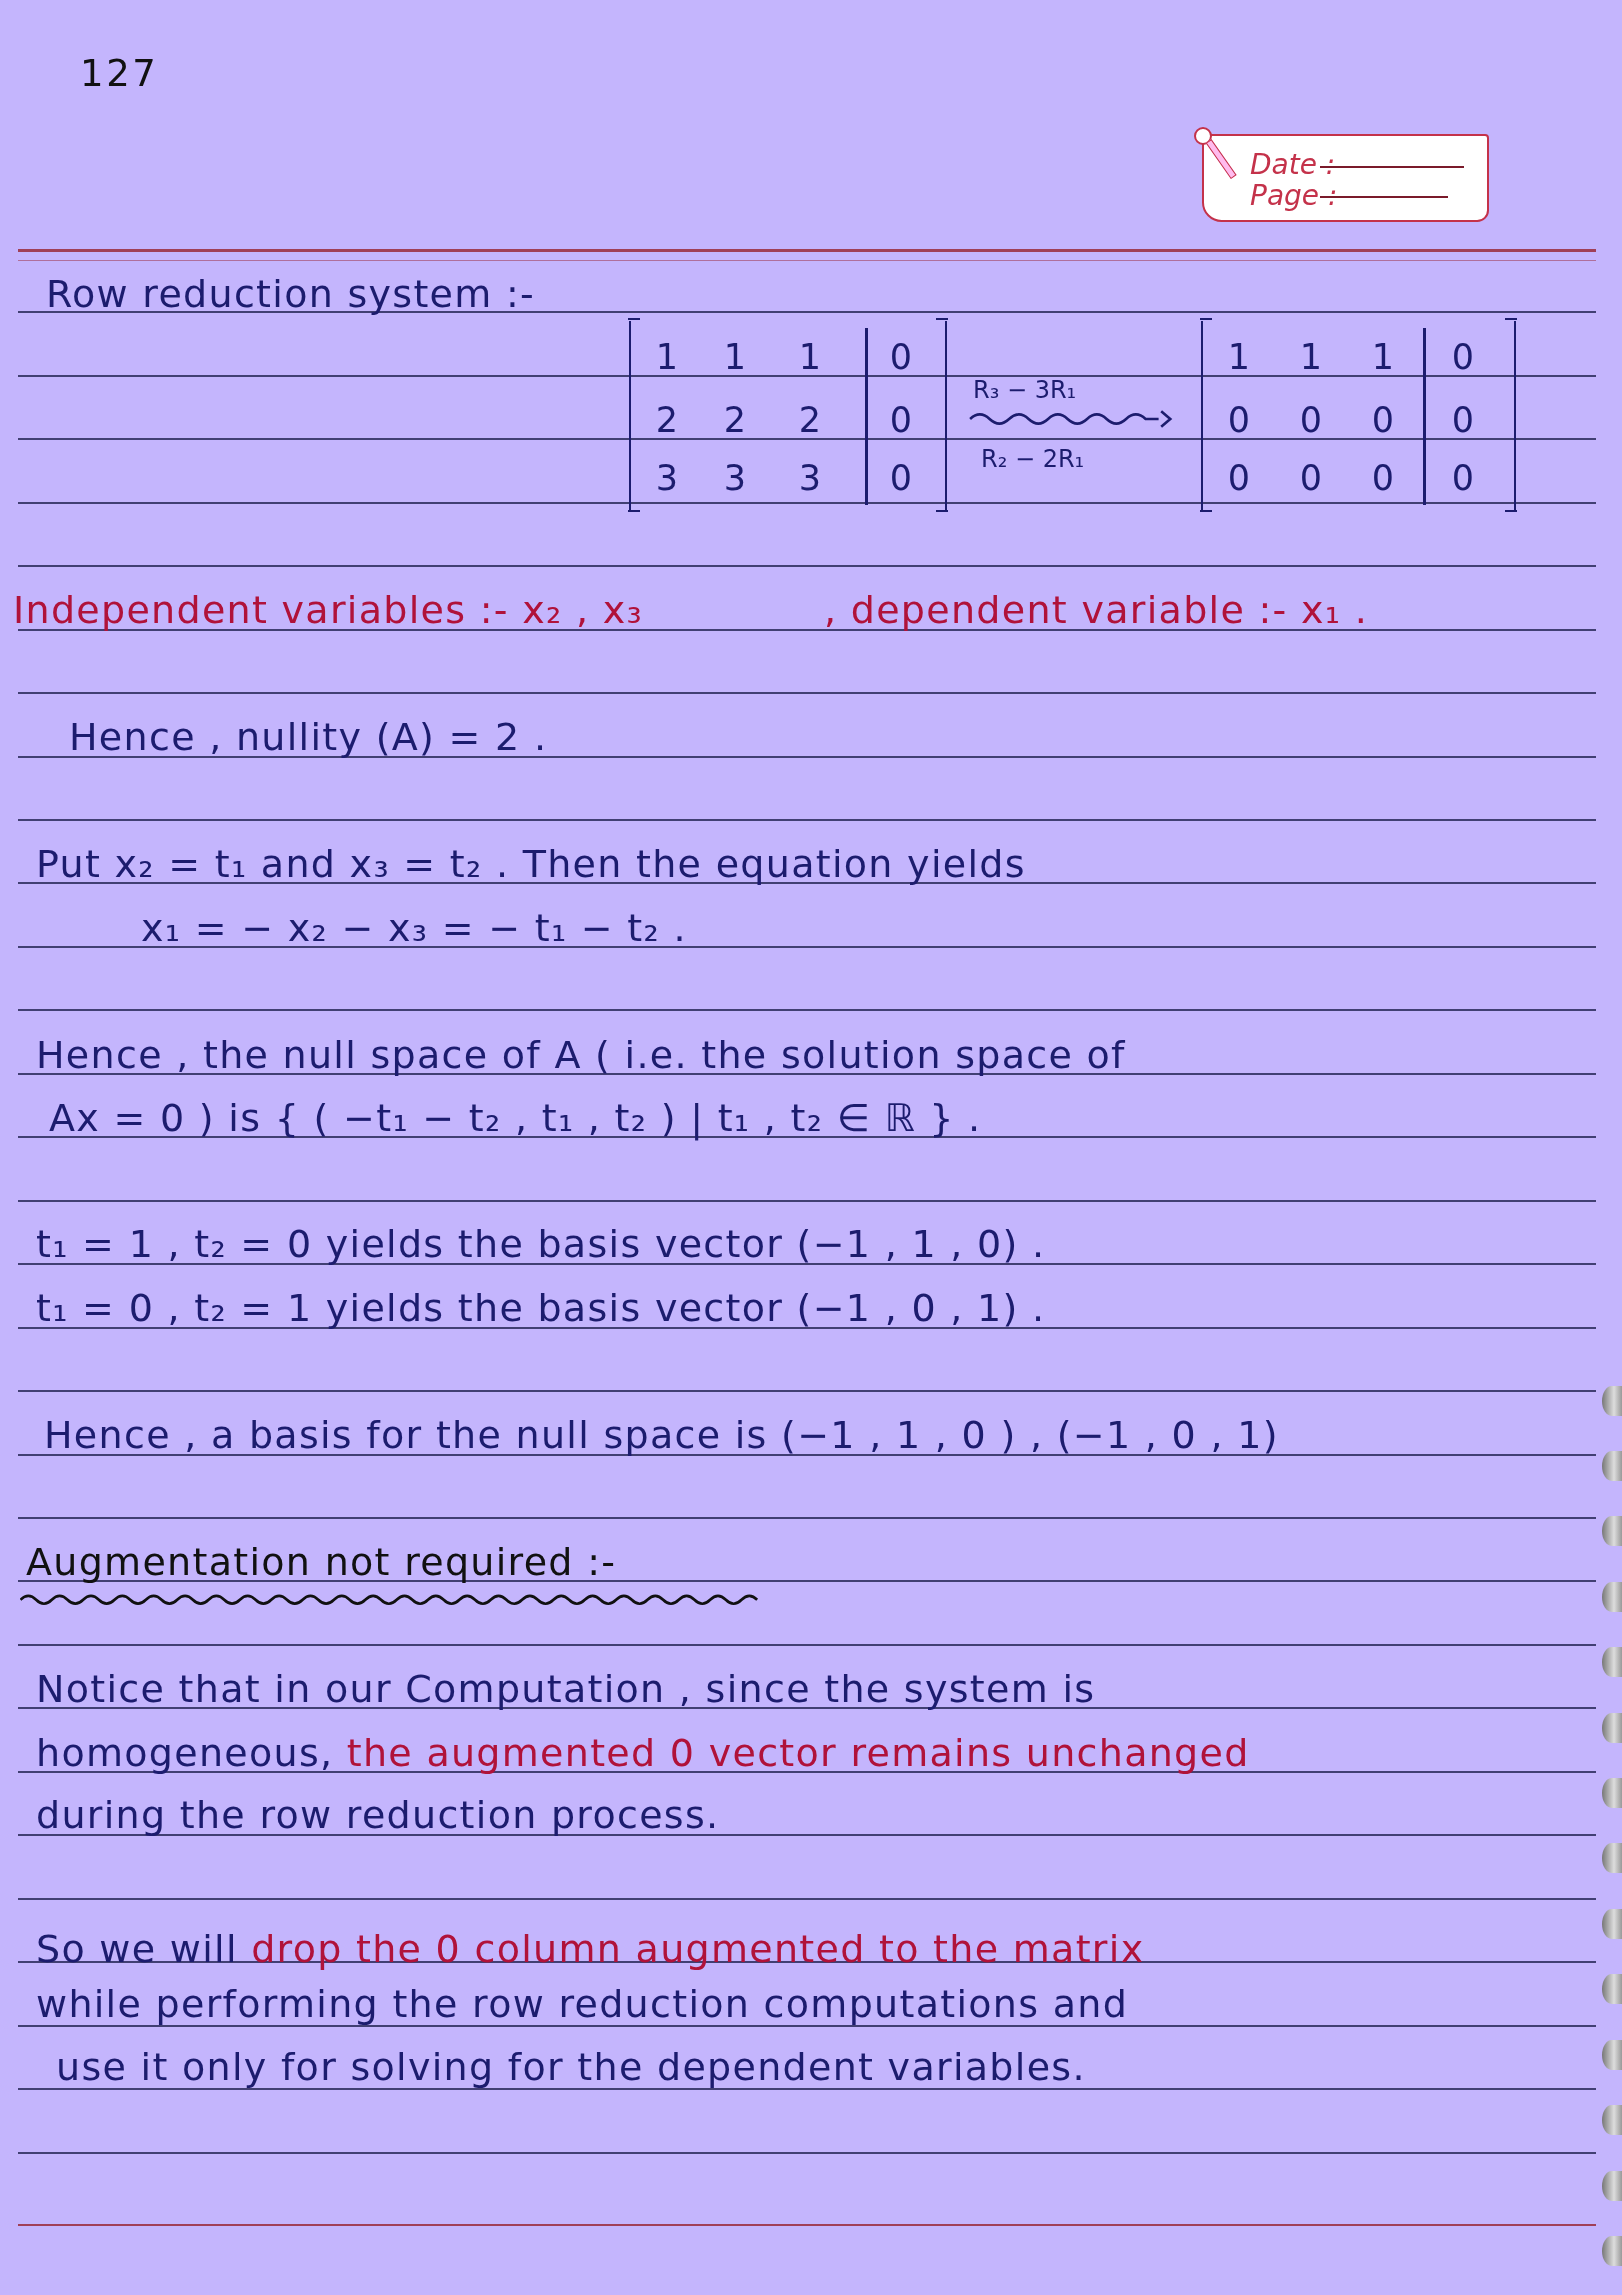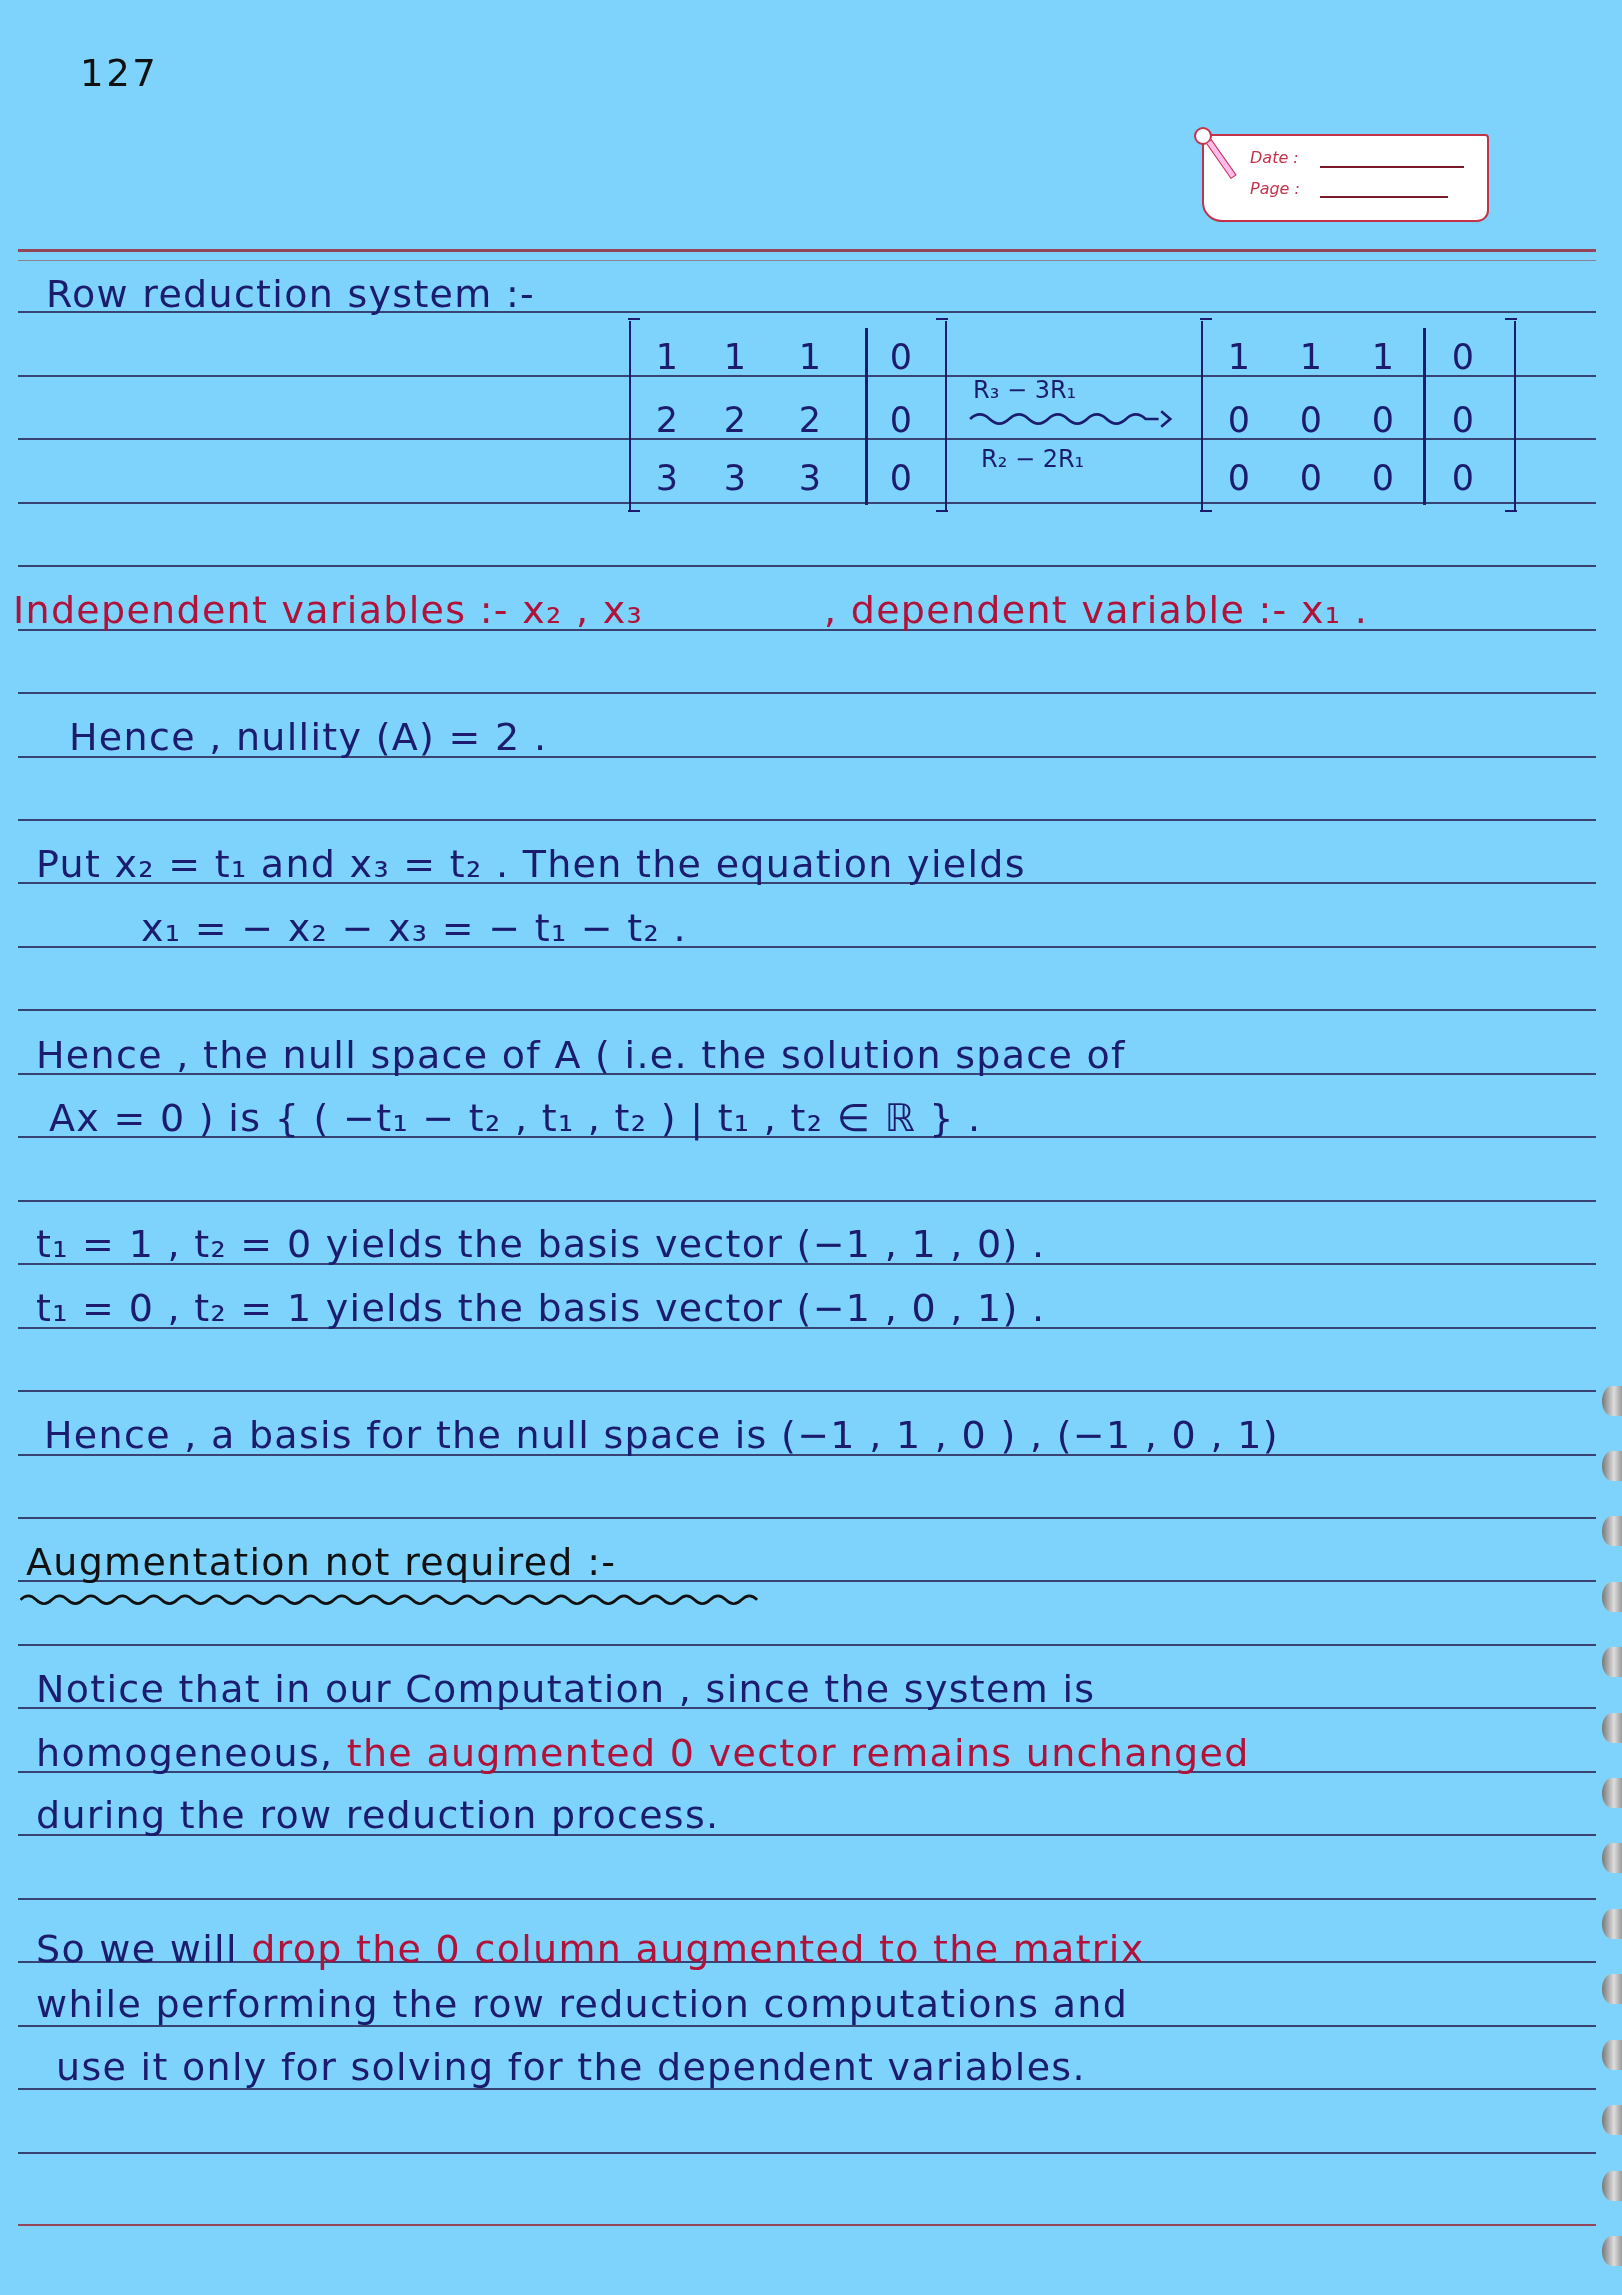--- a/index.html
+++ b/index.html
@@ -1,36 +1,36 @@
 <!DOCTYPE html>
 <html style="font-size:10.5px"><head>
 <meta charset="utf-8">
 <style>
   html, body { margin:0; padding:0; }
   body { width:1622px; height:2295px; background:#fdfdfd; position:relative; overflow:hidden;
          font-family:"DejaVu Sans", sans-serif; }
-  .page { position:absolute; left:0; top:0; width:1622px; height:2295px; background:#7dd3fc; }
+  .page { position:absolute; left:0; top:0; width:1622px; height:2295px; background:#c4b5fd; }
   .rule { position:absolute; left:18.3px; right:26px; height:2px; background:#2a2a5a; opacity:.85; }
   .rule.red { background:#9a2a3a; }
   .rule.thin { height:1.3px; opacity:.5; }
   .hand { position:absolute; white-space:nowrap; font-family:"DejaVu Sans", sans-serif;
           font-weight:normal; letter-spacing:1.3px; color:#1c1c6e; line-height:1; }
   .blue { color:#1c1c6e; }
   .red  { color:#b0123a; }
   .black{ color:#111; }
   .sz { font-size:38px; }
   .pagenum { position:absolute; left:80px; top:52px; font-size:37px; color:#111;
              font-family:"DejaVu Sans", sans-serif; letter-spacing:2.6px; }
   .datebox { position:absolute; left:1202px; top:134px; width:283px; height:84px;
              border:2px solid #c4324a; border-radius:3.9px 3.9px 11.8px 19.6px; background:#fff; }
   .datebox .pin { position:absolute; left:-10.5px; top:-9.2px; width:14.4px; height:14.4px; border-radius:50%;
                   border:2px solid #c4324a; background:#fff; }
   .datebox .pinstem { position:absolute; left:1.3px; top:5.2px; width:5.2px; height:42px;
                       border:1.3px solid #c4324a; transform:rotate(-35deg); transform-origin:top; background:#fbe; }
-  .datebox .lbl { position:absolute; left:46px; font-size:16px; font-style:italic; color:#c4324a;
+  .datebox .lbl { position:absolute; left:46px; font-size:28px; font-style:italic; color:#c4324a;
                   font-family:"DejaVu Sans", sans-serif; }
   .datebox .ln { position:absolute; height:2px; background:#7a1a2a; }
   .matrix { position:absolute; border-left:2.6px solid #1c1c6e; border-right:2.6px solid #1c1c6e; }
   .matrix::before, .matrix::after { content:""; position:absolute; left:-2.6px; width:11.8px; height:100%;
         border-top:2.6px solid #1c1c6e; border-bottom:2.6px solid #1c1c6e; top:-2.6px; }
   .matrix::after { left:auto; right:-2.6px; }
   .mcell { position:absolute; font-size:35px; color:#1c1c6e; text-align:center; width:46px;
            font-family:"DejaVu Sans", sans-serif; }
   .mbar { position:absolute; width:2.6px; background:#1c1c6e; }
   .opsym { position:absolute; font-size:24px; color:#1c1c6e; font-family:"DejaVu Sans", sans-serif; }

